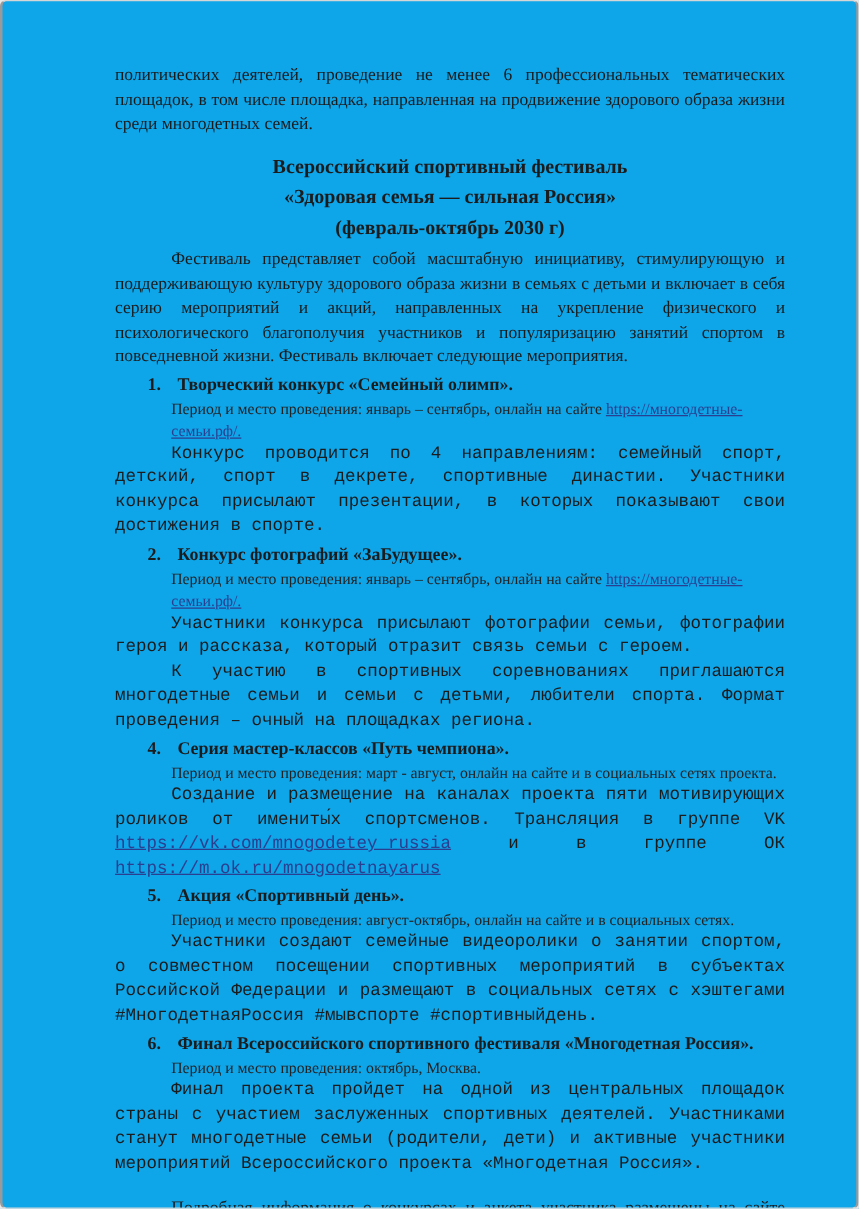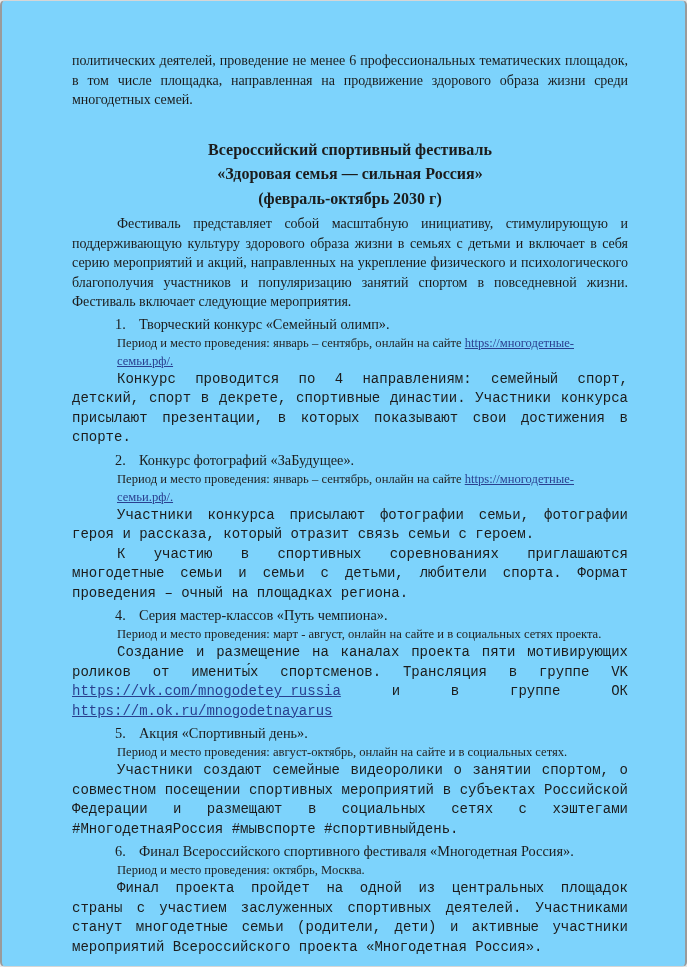--- a/index.html
+++ b/index.html
@@ -1,41 +1,41 @@
 <!DOCTYPE html>
 <html lang="ru"><head>
 <meta charset="utf-8">
 <style>
   html,body{margin:0;padding:0;background:#e9e9e9;}
   .page{
     position:relative;
     width:687px;height:967px;
     box-sizing:border-box;
-    background:#7dd3fc;
+    background:#0ea5e9;
     border-top:1px solid #d6d6d6;
     border-bottom:1px solid #d6d6d6;
     border-left:2px solid #9a9a9a;
     border-right:2px solid #9a9a9a;
     border-radius:5px;
-    padding:50px 57px 30px 70px;
+    padding:50px 57px 30px 90px;
     font-family:"Liberation Serif","DejaVu Serif",serif;
     color:#1c1c1c;
     font-size:14px;
     line-height:19.5px;
     overflow:hidden;
   }
   p{margin:0;}
   .just{text-align:justify;}
   .indent{text-indent:45px;}
-  .title-block{text-align:center;margin-top:28px;margin-bottom:3px;}
+  .title-block{text-align:center;margin-top:12px;margin-bottom:3px;}
   .doc-title{font-weight:bold;font-size:16px;line-height:24.5px;}
   .item{margin:0;}
   .item-heading{
-    font-weight:normal;
-    margin-left:43px;
+    font-weight:bold;
+    margin-left:26px;
     margin-top:2px;
     font-size:14.3px;
     line-height:20px;
   }
   .item-heading .num{display:inline-block;min-width:24px;}
   .item-period{
     margin-left:45px;
     font-size:12.6px;
     line-height:18px;
     color:#242424;

